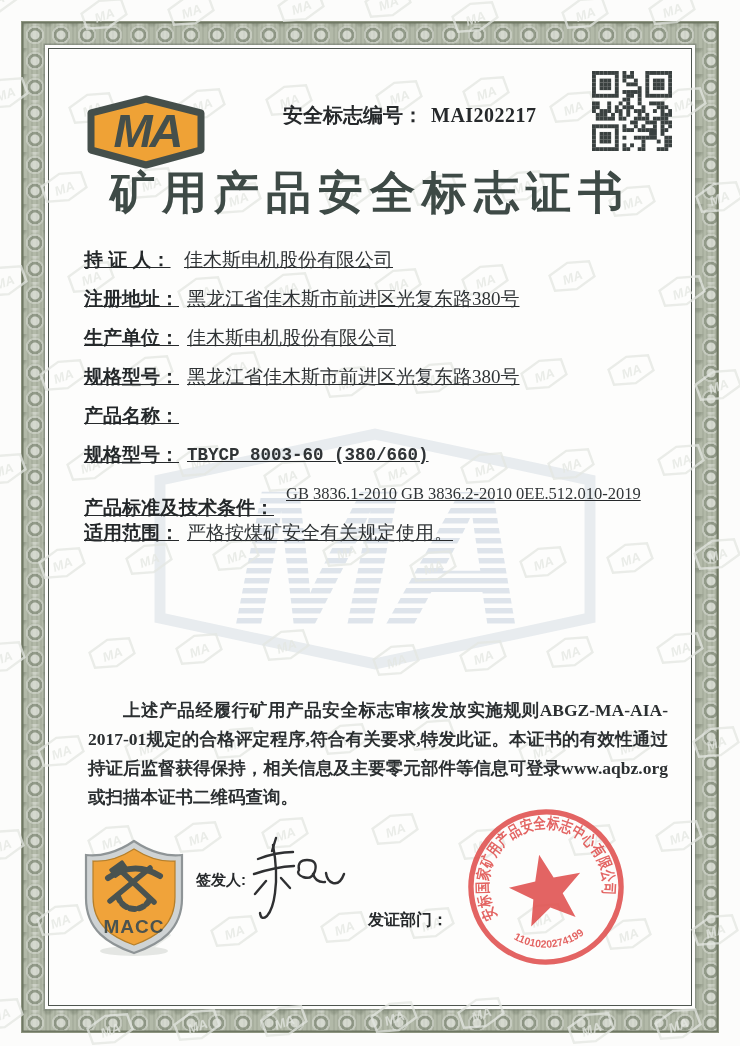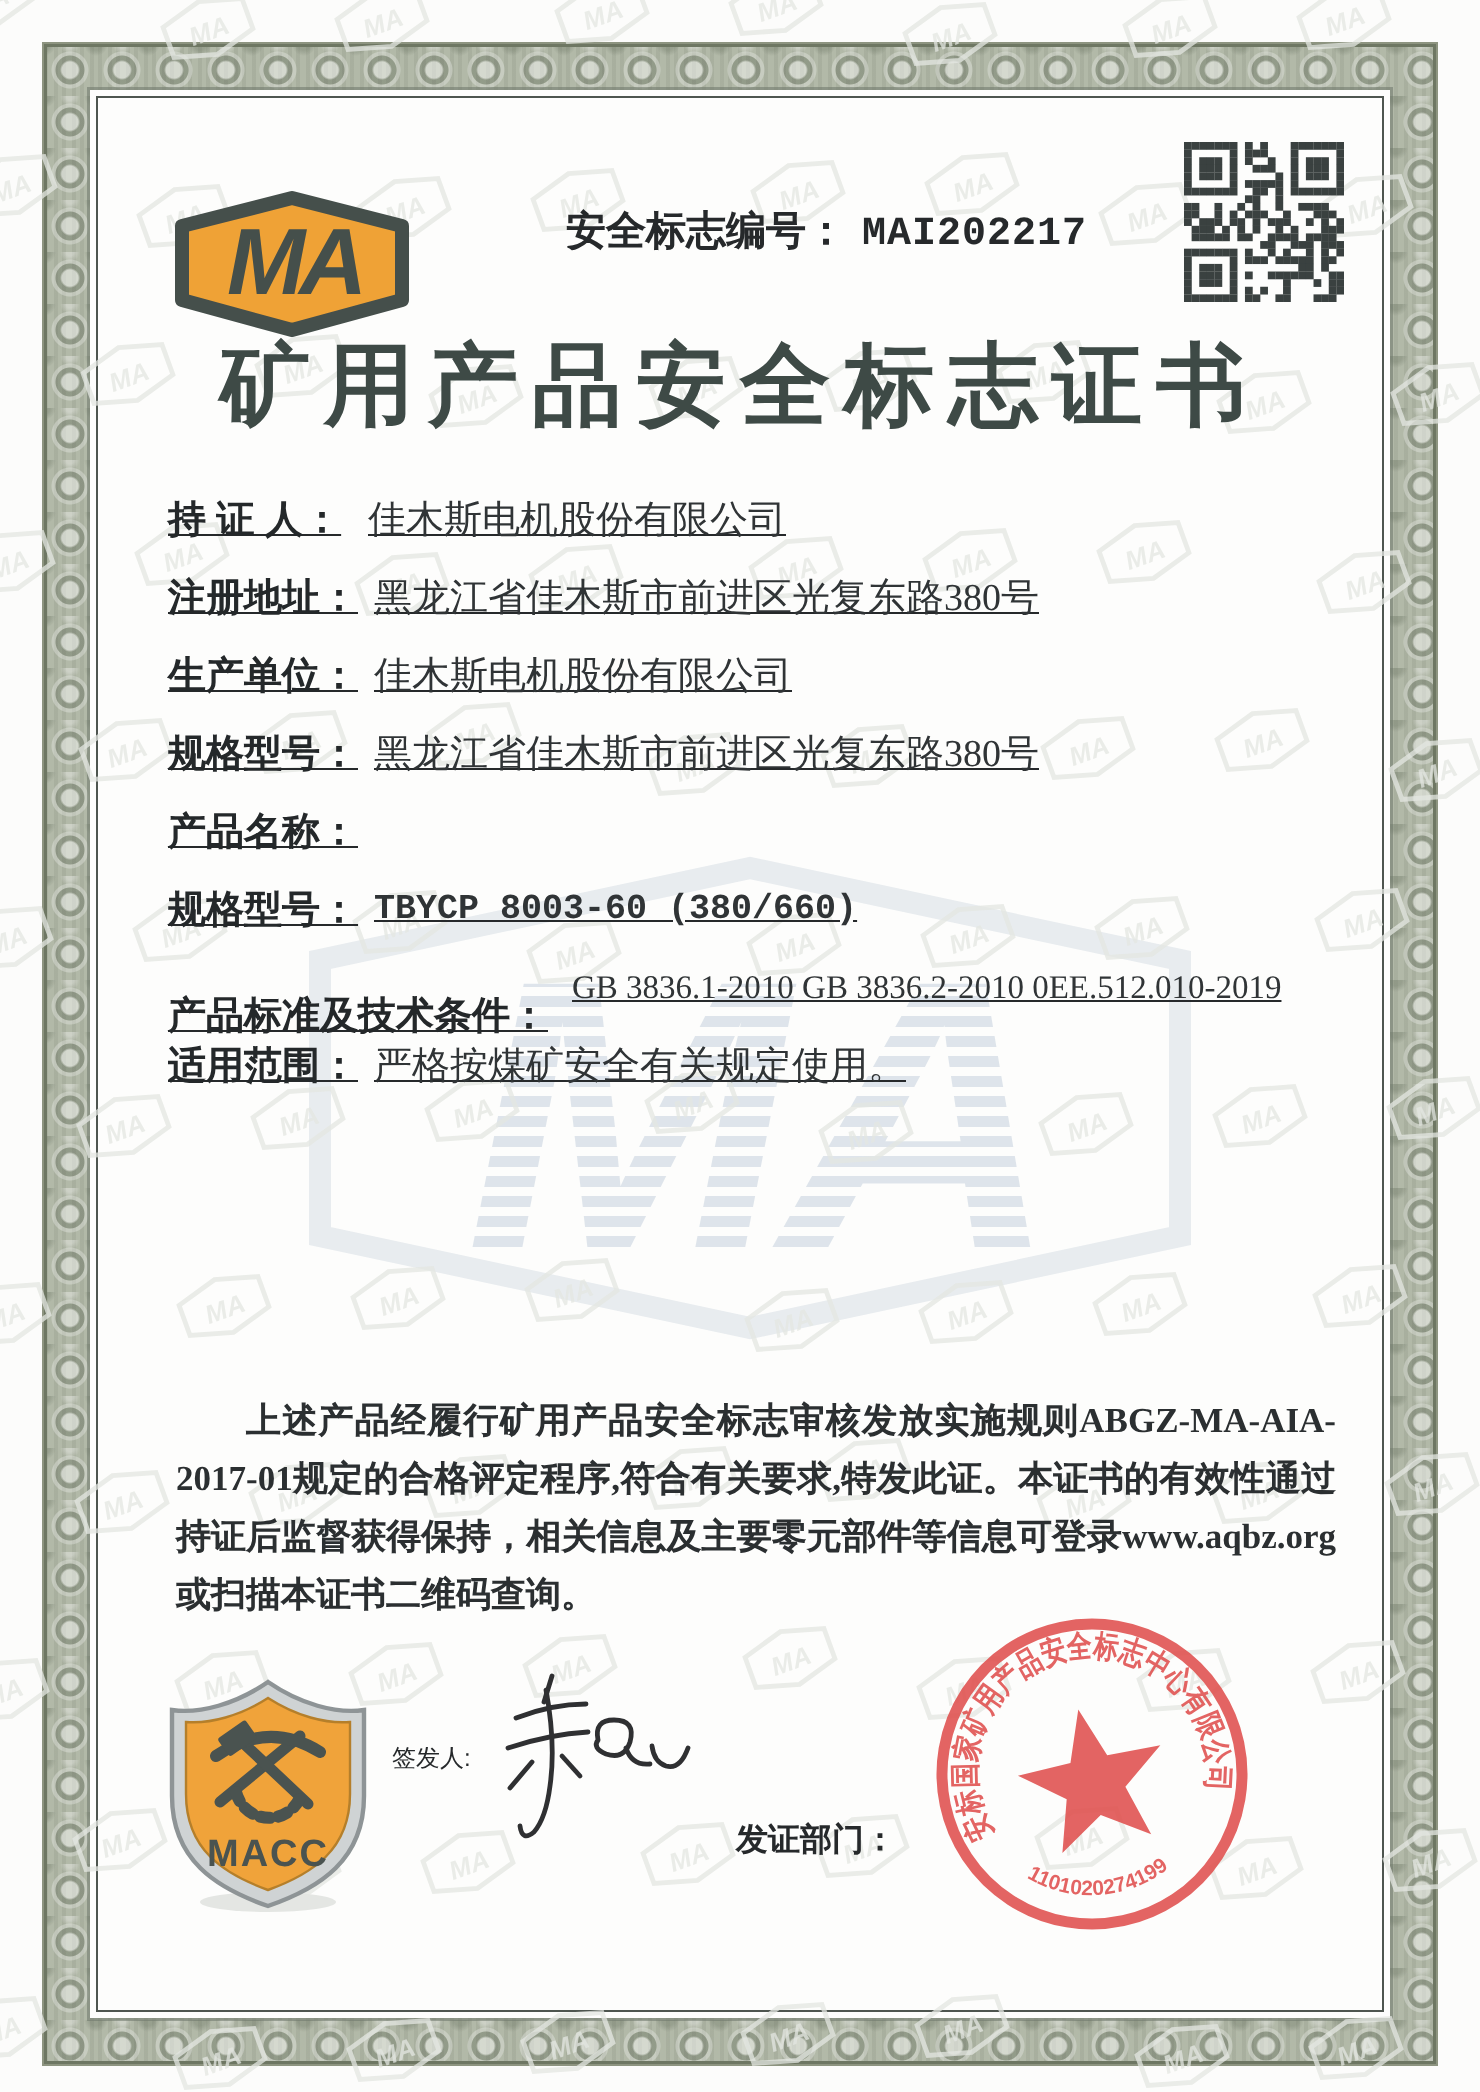--- a/index.html
+++ b/index.html
@@ -29,21 +29,21 @@
     box-shadow:0 0 0 3px #fdfdfc, 0 0 0 4.5px rgba(110,118,105,.55);
   }
   
   .wm-layer{position:absolute; inset:0; z-index:2; pointer-events:none;}
   .wm-big{position:absolute; left:150px; top:418px; opacity:.8;}
   .wm-small{position:absolute; opacity:.75;}
   
   .content{position:absolute; inset:0; z-index:3;}
   .ma-logo{position:absolute; left:86px; top:93px;}
   .cert-no{position:absolute; left:283px; top:102px; font-size:20px; font-weight:bold; white-space:nowrap;}
-  .cert-no .num{font-family:Liberation Mono, monospace; font-weight:600; letter-spacing:.5px; margin-left:8px;}
+  .cert-no .num{font-family:Liberation Serif, serif; font-weight:600; letter-spacing:.5px; margin-left:8px;}
   .qr{position:absolute; left:592px; top:71px;}
   .title{
     position:absolute; left:0; right:0; top:163px; text-align:center;
     font-family:"Liberation Serif","DejaVu Serif",serif;
     font-size:45px; font-weight:bold; color:#3e4a46; letter-spacing:7px; white-space:nowrap;
   }
   .fields{position:absolute; left:84px; top:240px; width:586px;}
   .row{display:flex; align-items:center; height:39px; white-space:nowrap;text-decoration:underline;}
   .row .label{font-weight:bold; font-size:19px; color:#24282a; min-width:92px; white-space:pre;}
   .row .label.wide{min-width:0; margin-right:10px;margin-top:28px;}
@@ -54,21 +54,21 @@
   .row .value.mono{font-family:"Liberation Mono","DejaVu Sans Mono",monospace; font-weight:bold; font-size:17.5px;}
   .row .value.std{font-size:16.5px; margin-left:2px;text-align:center;}
   .row .value.date1{width:228px;}
   .statement{
     position:absolute; left:88px; top:696px; width:580px;
     font-family:"Liberation Serif","DejaVu Serif",serif;
     font-size:17.5px; line-height:29px; color:#2b2f31;
     text-align:justify; text-indent:2em; font-weight:600;
   }
   .macc-shield{position:absolute; left:80px; top:838px;}
-  .signer-label{position:absolute; left:196px; top:871px; font-size:12px; font-weight:normal;}
+  .signer-label{position:absolute; left:196px; top:871px; font-size:15px; font-weight:bold;}
   .signature{position:absolute; left:236px; top:828px;}
   .dept-label{position:absolute; left:368px; top:910px; font-size:16px; font-weight:bold;}
   .seal{position:absolute; left:460px; top:798px;}
 </style>
 </head>
 <body>
 
 <div class="page">
 
   <div class="border-frame">

